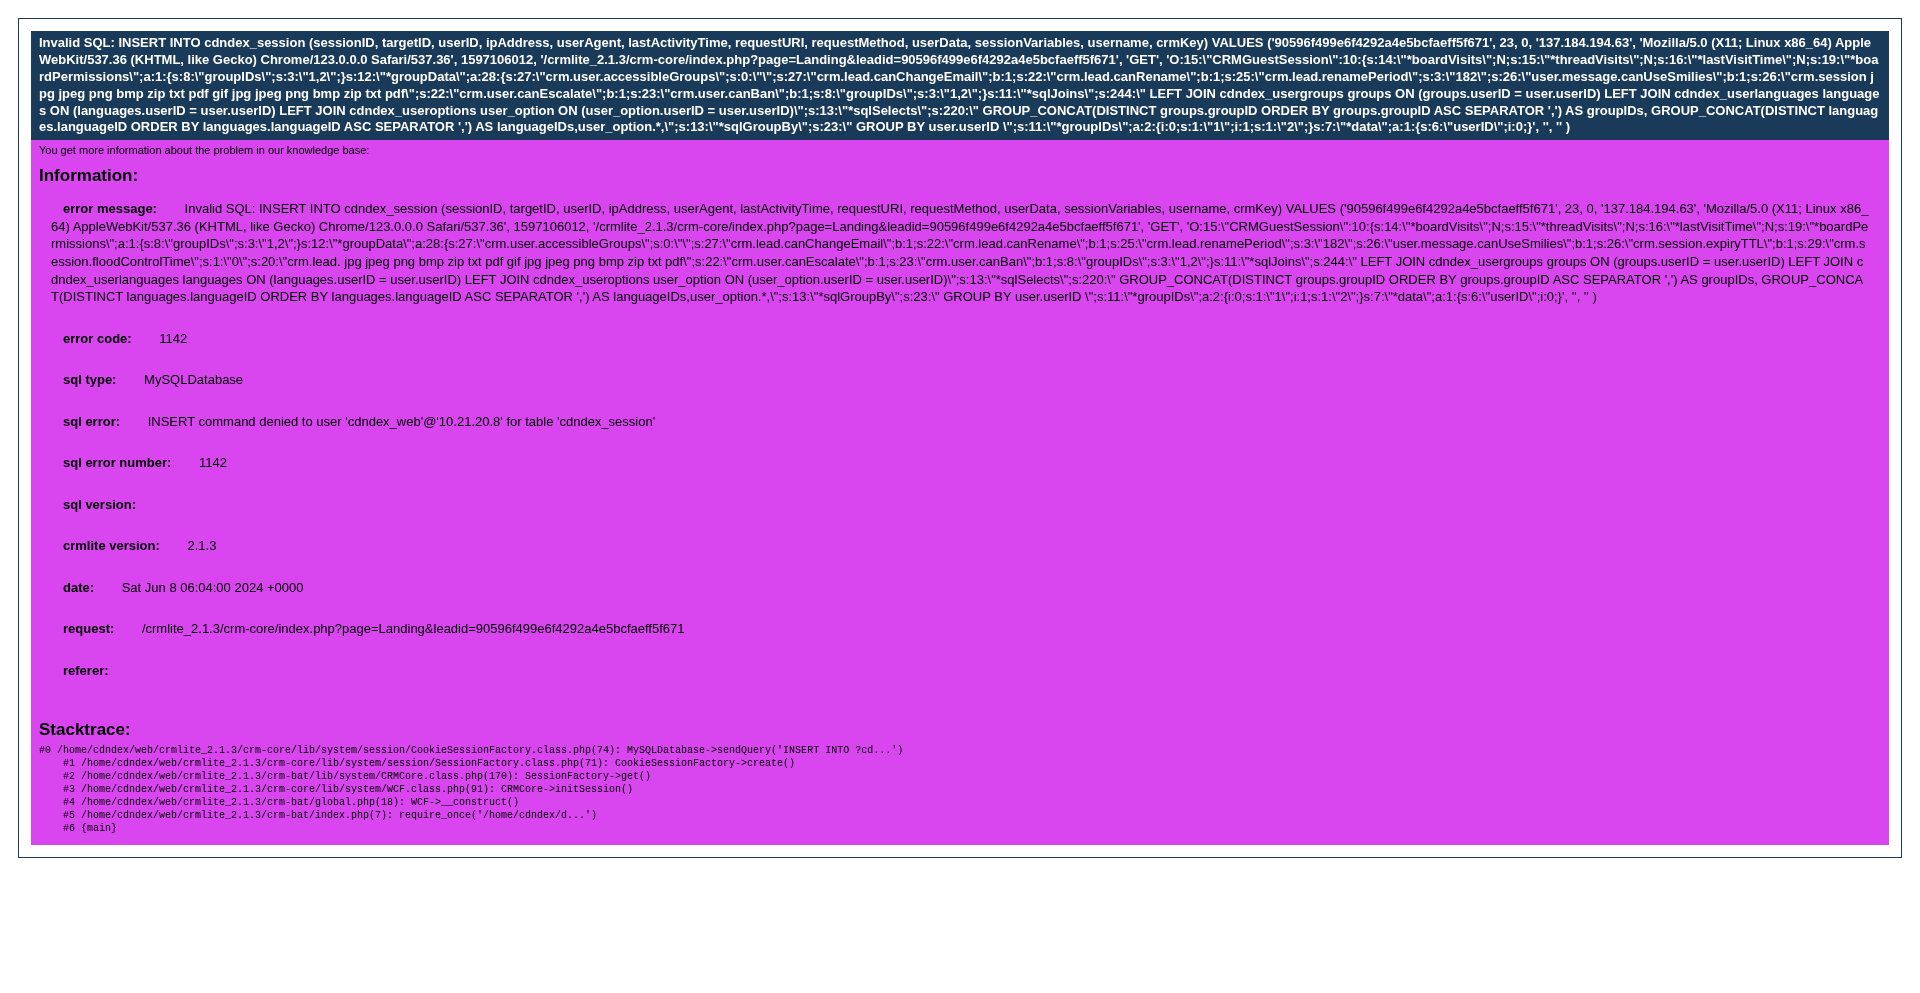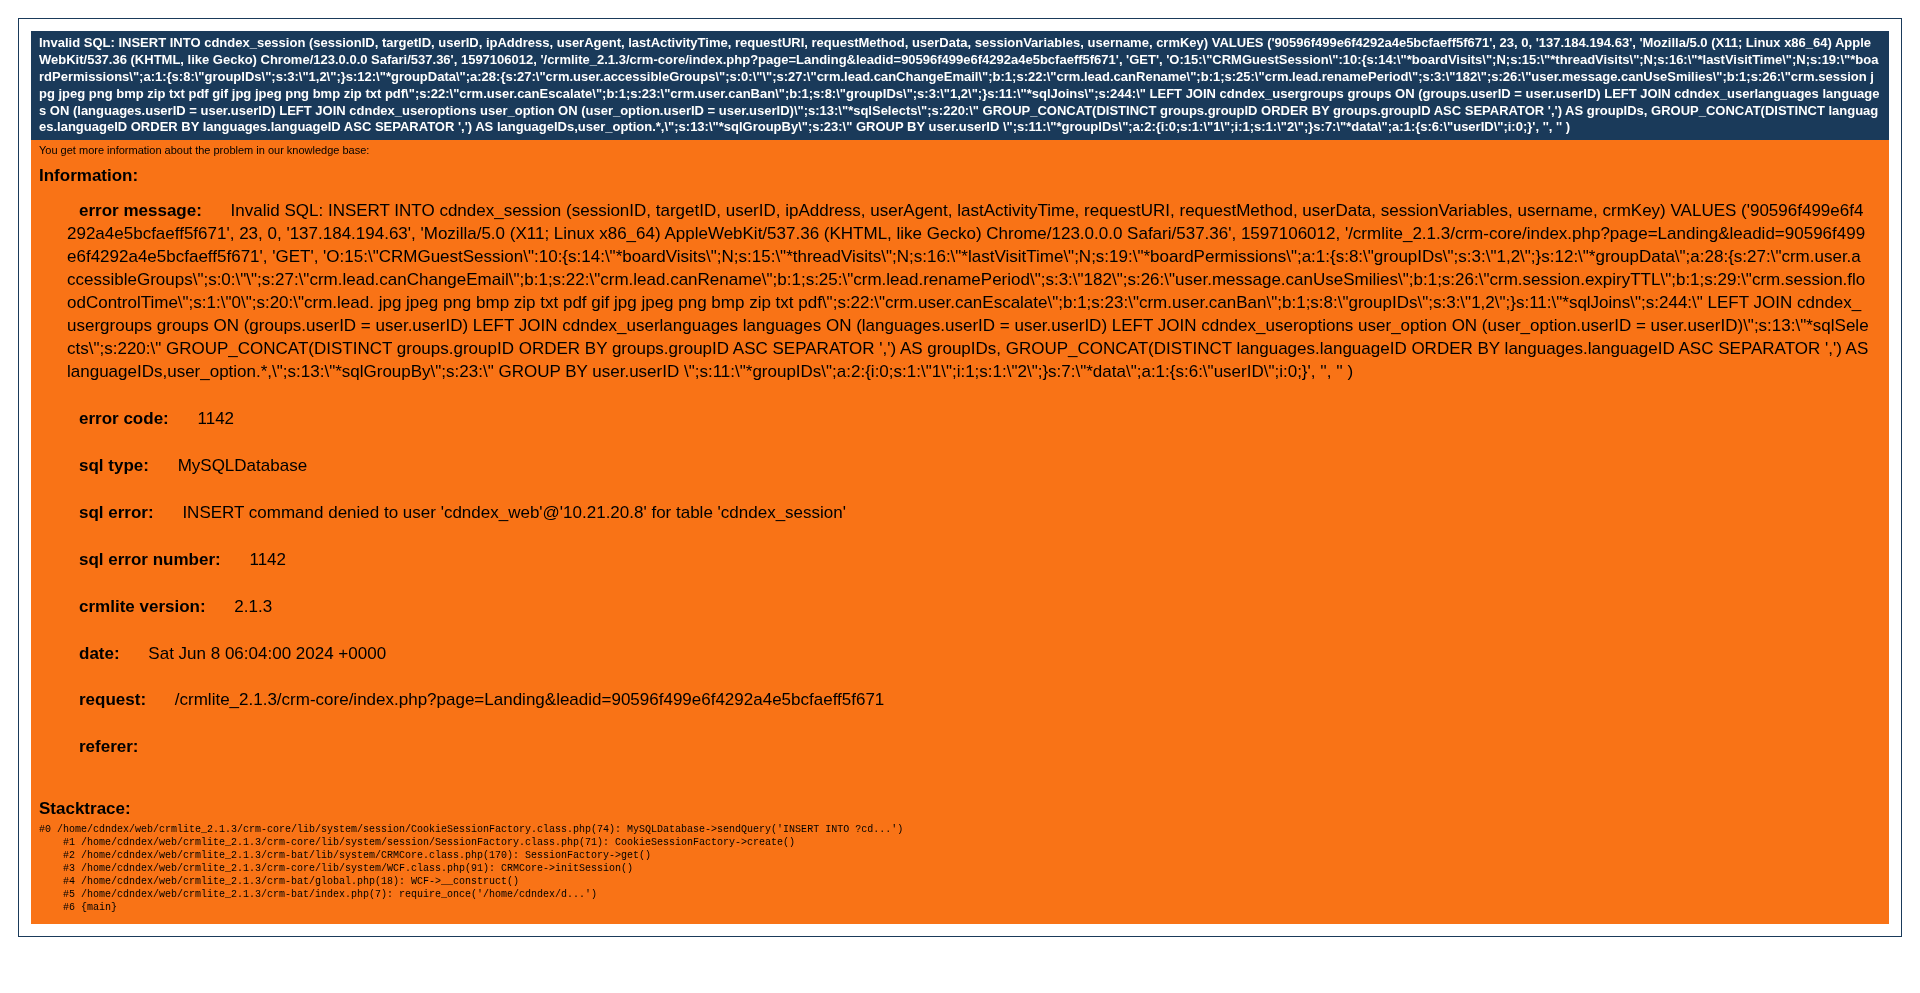--- a/index.html
+++ b/index.html
@@ -19,40 +19,39 @@
     .error-header {
       background: #1a3a5a;
       color: #ffffff;
       padding: 4px 8px;
       font-size: 13px;
       font-weight: bold;
       line-height: 1.3;
       word-break: break-all;
     }
     .error-body {
-      background: #f97316;
+      background: #d946ef;
       padding: 2px 8px 8px 8px;
     }
     .kb-link {
       font-size: 11px;
       color: #000;
       padding: 2px 0 6px 0;
     }
     .section-title {
       font-weight: bold;
       font-size: 17px;
       color: #000;
       padding: 4px 0 2px 0;
     }
     .info-line {
-      font-size: 17px;
+      font-size: 13px;
       color: #000;
       line-height: 1.35;
       word-break: break-all;
-      margin-left: 16px;
     }
     .info-label {
       font-weight: bold;
     }
     .stacktrace-pre {
       font-family: "Courier New", monospace;
       font-size: 10px;
       line-height: 1.3;
       color: #000;
       white-space: pre;
@@ -90,20 +89,24 @@
     <div class="info-line">
       <span class="info-label">sql error:</span>
       <span>INSERT command denied to user 'cdndex_web'@'10.21.20.8' for table 'cdndex_session'</span>
     </div>
 
     <div class="info-line">
       <span class="info-label">sql error number:</span>
       <span>1142</span>
     </div>
 
+    <div class="info-line">
+      <span class="info-label">sql version:</span>
+      <span></span>
+    </div>
 
 
 
     <div class="info-line">
       <span class="info-label">crmlite version:</span>
       <span>2.1.3</span>
     </div>
 
     <div class="info-line">
       <span class="info-label">date:</span>

